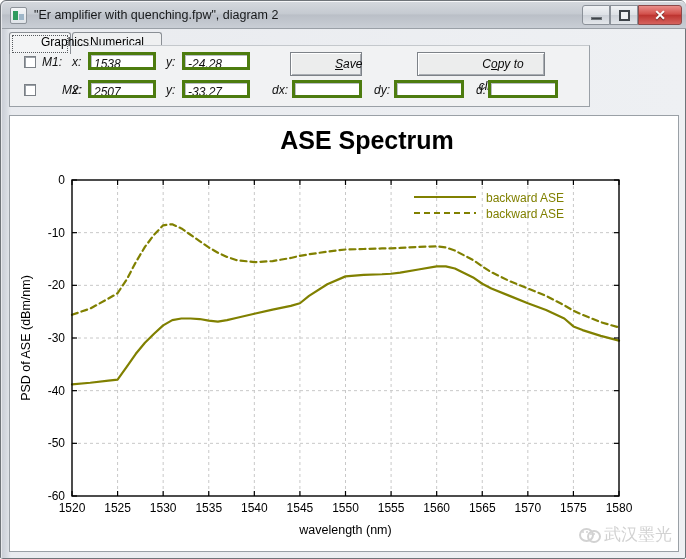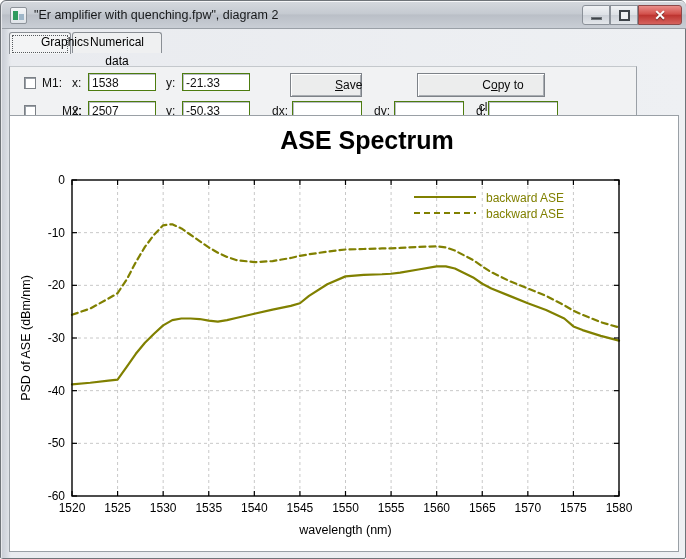--- a/index.html
+++ b/index.html
@@ -157,27 +157,28 @@
     position: absolute;
     left: 2px; top: 2px; right: 2px; bottom: 1px;
     border: 1px dotted #55595d;
   }
   #tab-graphics { left: 0px; width: 62px; }
   #tab-numerical { left: 63px; width: 90px; }
 
   
   #control-panel {
     position: absolute;
-    left: 8px; top: 65px;
-    width: 628px;
+    left: 8px; top: 44px;
+    width: 581px;
     height: 62px;
     box-sizing: border-box;
     background: #f1f2f3;
     border: 1px solid #9aa0a6;
     border-top: 1px solid #c4c8cc;
+    font-style: italic;
   }
 
   .chk {
     position: absolute;
     width: 12px; height: 12px;
     box-sizing: border-box;
     background: #ffffff;
     border: 1px solid #7b8086;
     box-shadow: inset 1px 1px 0 #9aa0a6;
   }
@@ -185,21 +186,21 @@
     position: absolute;
     font-size: 12px;
     color: #111;
     line-height: 14px;
     white-space: nowrap;
   }
   .txtbox {
     position: absolute;
     box-sizing: border-box;
     background: #ffffff;
-    border: 1px solid #4d7c0f;
+    border: 3px solid #4d7c0f;
     box-shadow: inset 1px 1px 0 #b9bec4;
     font-size: 12px;
     color: #111;
     line-height: 16px;
     padding: 1px 0 0 3px;
     height: 18px;
     font-family: "Liberation Sans", sans-serif;
     white-space: nowrap;
     overflow: hidden;
   }
@@ -312,28 +313,28 @@
     </div>
   </div>
 
   <div id="control-panel">
 
     <div class="chk" style="left:14px; top:10px;"></div>
     <div class="fld-label" style="left:32px; top:9px;">M1:</div>
     <div class="fld-label" style="left:62px; top:9px;">x:</div>
     <div class="txtbox" style="left:78px; top:6px; width:68px;">1538</div>
     <div class="fld-label" style="left:156px; top:9px;">y:</div>
-    <div class="txtbox" style="left:172px; top:6px; width:68px;">-21.33</div>
+    <div class="txtbox" style="left:172px; top:6px; width:68px;">-24.28</div>
 
     <div class="chk" style="left:14px; top:38px;"></div>
     <div class="fld-label" style="left:32px; top:37px;margin-left:20px;">M2:</div>
     <div class="fld-label" style="left:62px; top:37px;">x:</div>
     <div class="txtbox" style="left:78px; top:34px; width:68px;">2507</div>
     <div class="fld-label" style="left:156px; top:37px;">y:</div>
-    <div class="txtbox" style="left:172px; top:34px; width:68px;">-50.33</div>
+    <div class="txtbox" style="left:172px; top:34px; width:68px;">-33.27</div>
 
     <div class="btn3d" id="save-button" style="left:280px; top:6px; width:72px;">
       <span><u>S</u>ave</span>
     </div>
     <div class="btn3d" id="copy-button" style="left:368px; top:6px; width:128px;margin-left:39px;">
       <span>C<u>o</u>py to clipboard</span>
     </div>
 
     <div class="fld-label" style="left:262px; top:37px;text-align:right;">dx:</div>
     <div class="txtbox" style="left:282px; top:34px; width:70px;"></div>
@@ -427,16 +428,27 @@
         <line x1="609" y1="380" x2="604" y2="380" stroke="#000" stroke-width="1.2"></line>
         <text x="55" y="384" text-anchor="end" font-family="&quot;Liberation Sans&quot;, sans-serif" font-size="12" fill="#000">-60</text>
         <text x="335.5" y="418" text-anchor="middle" font-family="&quot;Liberation Sans&quot;, sans-serif" font-size="12.5" fill="#000">wavelength (nm)</text>
         <text x="20" y="222" text-anchor="middle" font-family="&quot;Liberation Sans&quot;, sans-serif" font-size="12.5" fill="#000" transform="rotate(-90 20 222)">PSD of ASE (dBm/nm)</text>
         <line x1="404" y1="81" x2="466" y2="81" stroke="#808000" stroke-width="2.2"></line>
         <text x="476" y="85.5" font-family="&quot;Liberation Sans&quot;, sans-serif" font-size="12" fill="#808000">backward ASE</text>
         <line x1="404" y1="97" x2="466" y2="97" stroke="#808000" stroke-width="2.2" stroke-dasharray="6,4"></line>
         <text x="476" y="101.5" font-family="&quot;Liberation Sans&quot;, sans-serif" font-size="12" fill="#808000">backward ASE</text>
       </svg>
 
+    <div id="watermark">
+      <span id="watermark-logo">
+        <span class="bubble b1"></span>
+        <span class="bubble b2"></span>
+        <span class="eye" style="left:3px; top:5px;"></span>
+        <span class="eye" style="left:7px; top:5px;"></span>
+        <span class="eye" style="left:11px; top:7px;"></span>
+        <span class="eye" style="left:14px; top:7px;"></span>
+      </span>
+      <span>武汉墨光</span>
+    </div>
   </div>
 
   <div id="window-outer-bevel"></div>
 </div>
 
 </body></html>

